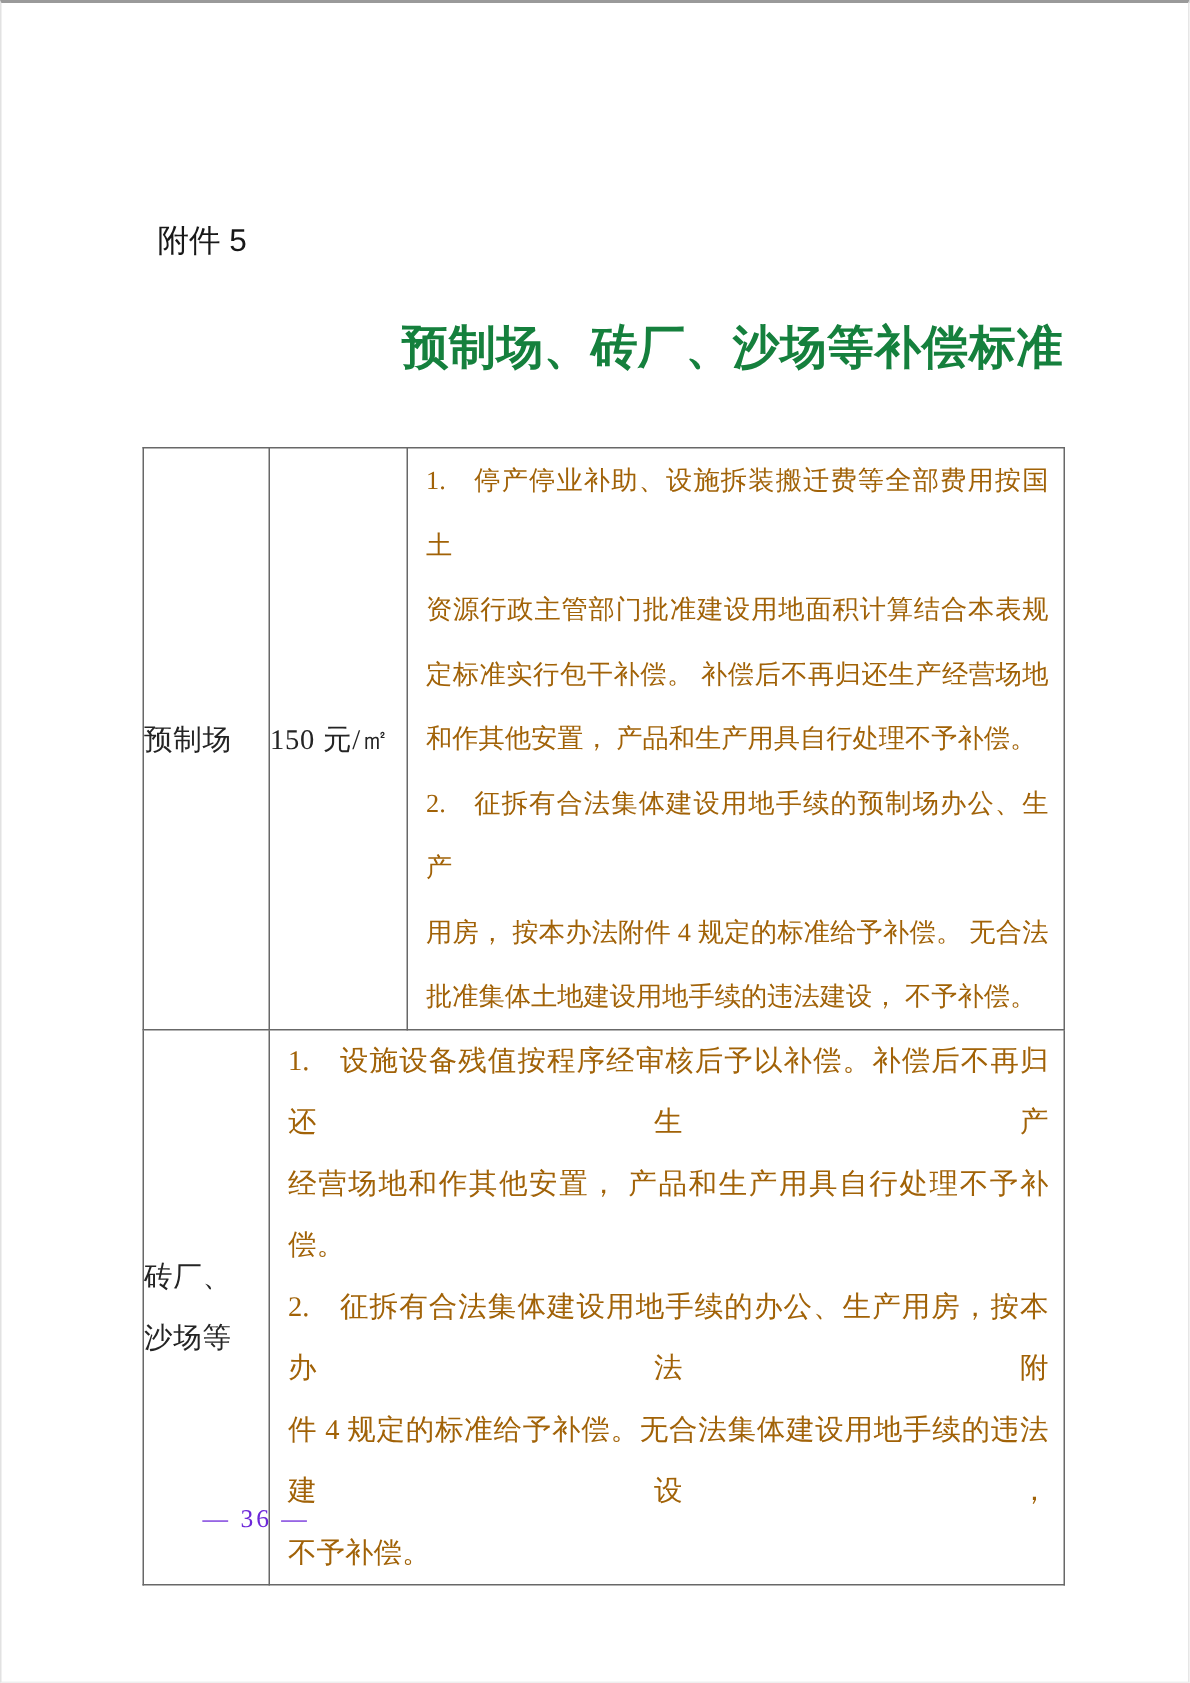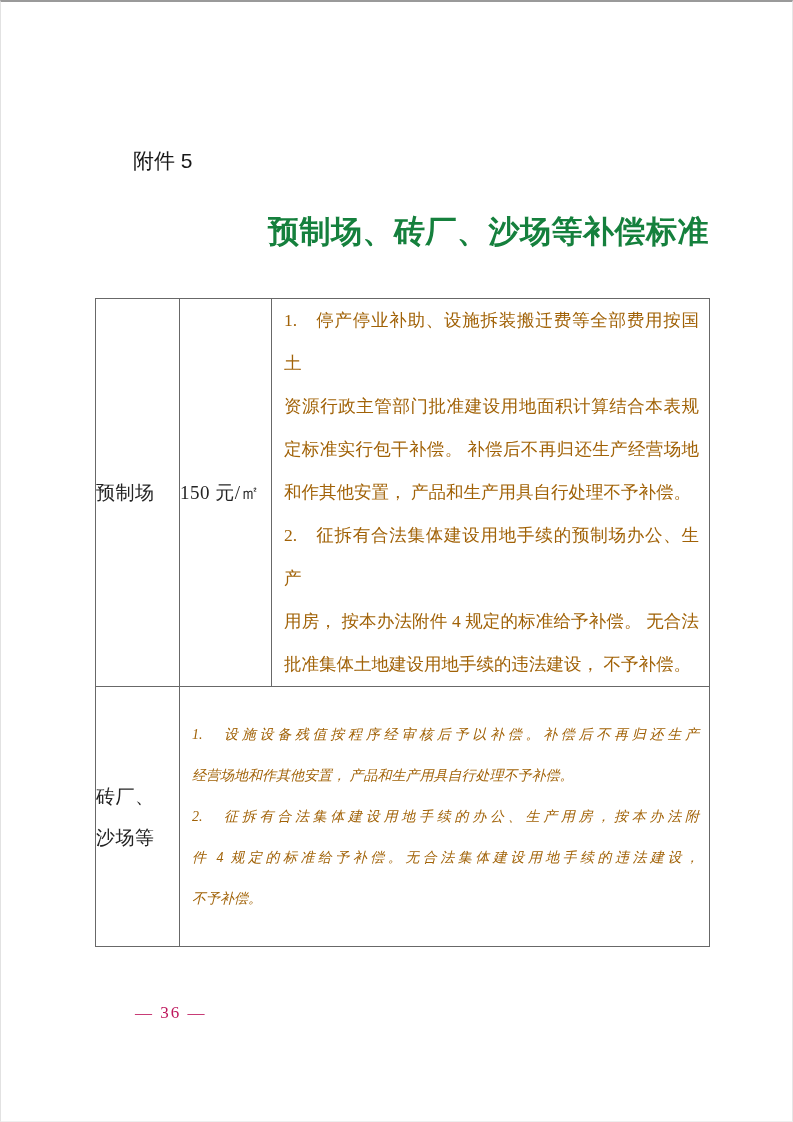--- a/index.html
+++ b/index.html
@@ -15,21 +15,21 @@
     position: absolute; inset: 0;
     border-top: 2px solid #9a9a9a;
     border-left: 1px solid #e2e2e2;
     border-right: 1px solid #e6e6e6;
     border-bottom: 1px solid #efefef;
     pointer-events: none;
   }
   .attachment-label {
     position: absolute; left: 105px; top: 147px;
     font-family: "Liberation Sans", "DejaVu Sans", sans-serif;
-    font-size: 21px; line-height: 27px; color: #181818; margin-left: 28px;
+    font-size: 21px; line-height: 27px; color: #181818;
   }
   .doc-title {
     position: absolute; left: 95px; top: 211px; width: 614px;
     text-align: right;
     font-size: 31px; line-height: 42px;
     font-weight: 700; color: #15803d;
     letter-spacing: 0.5px;
   }
   table.comp-table {
     position: absolute; left: 95px; top: 298px;
@@ -47,26 +47,26 @@
   }
   td.cat-cell, td.std-cell {
     font-size: 19px; color: #242424;
     letter-spacing: 0.5px;
   }
   td.cat-cell.multiline { white-space: pre-line; line-height: 41px; text-align: left; }
   td.req-cell { padding: 0 10px 0 12px; color: #a16207; }
   tr.data-row-1 { height: 351px; }
   tr.data-row-2 { height: 260px; }
   .lines-a { font-size: 17.5px; line-height: 43px; }
-  .lines-b { font-size: 14px; line-height: 41px; font-style: italic; }
+  .lines-b { font-size: 19px; line-height: 41px; }
   .tline { text-align: justify; text-align-last: justify; }
   .tline.end { text-align-last: left; }
   .page-number {
     position: absolute; left: 135px; top: 1003px;
-    font-size: 17px; letter-spacing: 2px; color: #be185d; text-align: right;
+    font-size: 17px; letter-spacing: 2px; color: #6d28d9; text-align: right;
   }
 </style>
 </head>
 <body>
 
 <div class="page-edge"></div>
 
 <div class="attachment-label">附件 5</div>
 
 <h1 class="doc-title">预制场、砖厂、沙场等补偿标准</h1>

